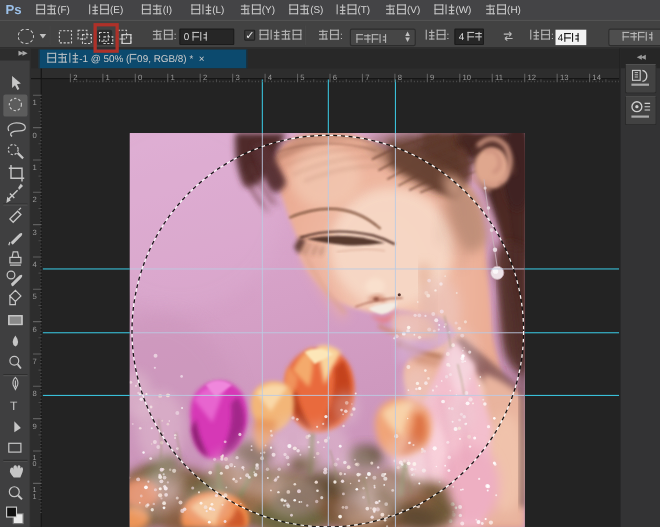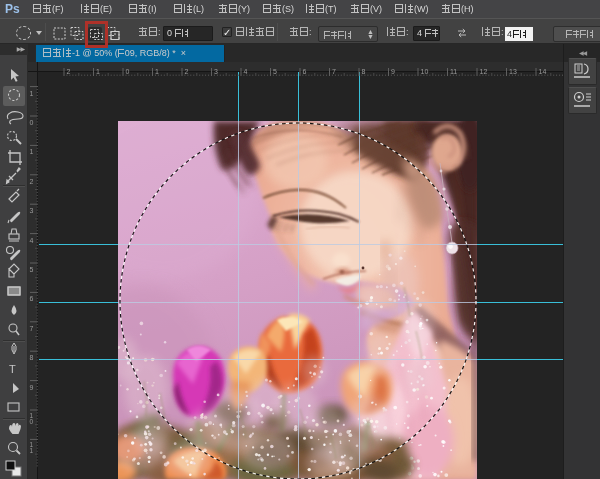--- a/index.html
+++ b/index.html
@@ -35,21 +35,21 @@
 .inp{background:#262626;border:1px solid #1b1b1b;border-radius:1px;color:#dedede;font-size:9px;line-height:13px;padding-left:3px;white-space:nowrap;overflow:hidden}
 #redbox{left:85px;top:2px;width:23px;height:27px;border:3px solid #ae3129;z-index:5}
 #ellipIcon{left:16px;top:7px;width:15px;height:14px;border:1px dashed #c8c8c8;border-radius:50%}
 .caret{width:0;height:0;border-left:3px solid transparent;border-right:3px solid transparent;border-top:4px solid #c0c0c0}
 .vsep{top:4px;width:1px;height:18px;background:#333;border-right:1px solid #4d4d4d}
 #chk{left:222px;top:8px;width:10px;height:10px;background:#3c3c3c;border:1px solid #222;border-radius:1px;color:#ededed;font-size:10px;line-height:10px;text-align:center}
 #stylebox{left:318px;top:7px;width:60px;height:16px;background:#464646;border:1px solid #2c2c2c;border-radius:2px}
 #refine{left:553px;top:7px;width:52px;height:16px;background:#4e4e4e;border:1px solid #2e2e2e;border-radius:2px;text-align:center;padding-top:2px;white-space:nowrap;overflow:hidden}
 
 #tabbar{left:28px;top:44px;width:572px;height:18px;background:#282828}
-#tab{left:7px;top:1px;width:190px;height:17px;background:#0369a1;border-left:1px solid #2a2a2a;border-right:1px solid #222;color:#ccc;font-size:9px;line-height:17px;padding-left:6px}
+#tab{left:7px;top:1px;width:190px;height:17px;background:#0c4a6e;border-left:1px solid #2a2a2a;border-right:1px solid #222;color:#ccc;font-size:9px;line-height:17px;padding-left:6px}
 
 #toolbar{left:0;top:44px;width:28px;height:435px;background:#3f3f40;border-right:1px solid #2b2b2b}
 #tbhead{left:0;top:0;width:28px;height:11px;background:#2d2d2d;color:#a9a9a9;font-size:6px;line-height:11px;text-align:right;letter-spacing:-1px;padding-right:4px}
 #selTool{left:3px;top:42px;width:22px;height:20px;background:#5c5c5c;border-radius:2px}
 
 #canvas{left:28px;top:62px;width:535px;height:417px;background:#232323}
 #hruler{left:10px;top:0;width:525px;height:10px;background:#2d2d2d;border-bottom:1px solid #151515}
 #vruler{left:0;top:0;width:10px;height:417px;background:#2d2d2d;border-right:1px solid #151515}
 .gv{position:absolute;width:1px;background:#39bfd8}
 .gh{position:absolute;height:1px;background:#39bfd8}

